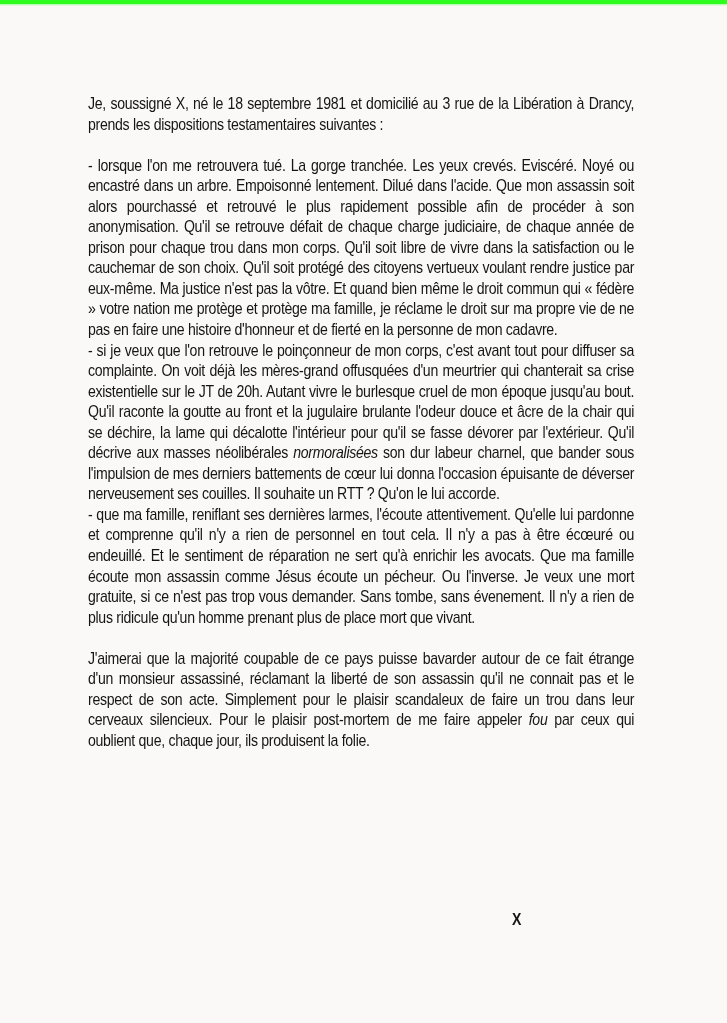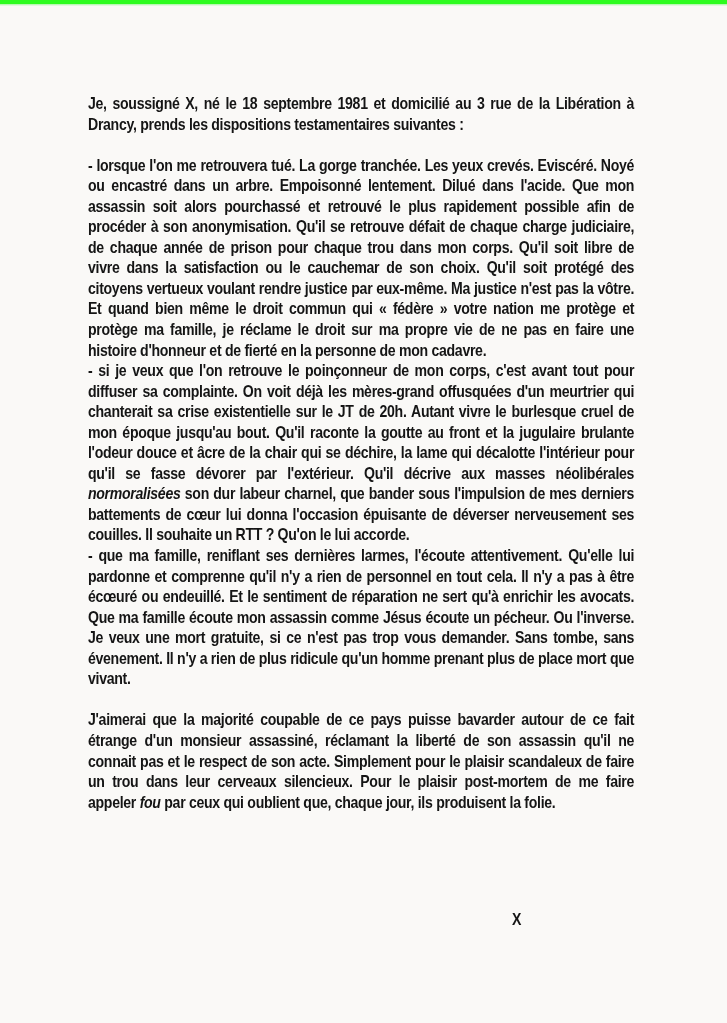--- a/index.html
+++ b/index.html
@@ -26,21 +26,21 @@
       width: 727px;
       height: 2px;
       background: linear-gradient(#a8f7a0, #f3f8f1);
     }
     .page {
       position: absolute;
       left: 88px;
       top: 93px;
       width: 546px;
       font-family: "Liberation Sans", sans-serif;
-      font-weight: bold;
+      font-weight: normal;
       font-size: 16.4px;
       line-height: 20.55px;
       color: #151515;
       text-align: justify;
       letter-spacing: -0.35px;
       word-spacing: 0px;
     }
     .page .inner {
       transform: scaleX(0.86);
       transform-origin: left top;

